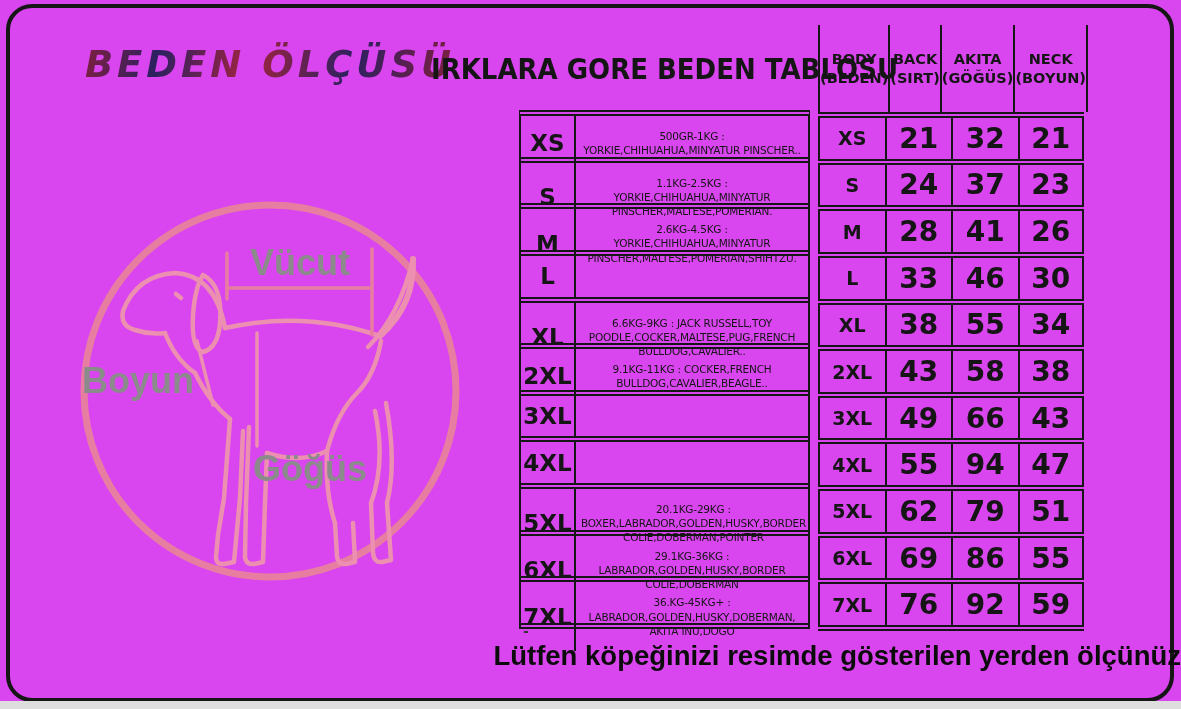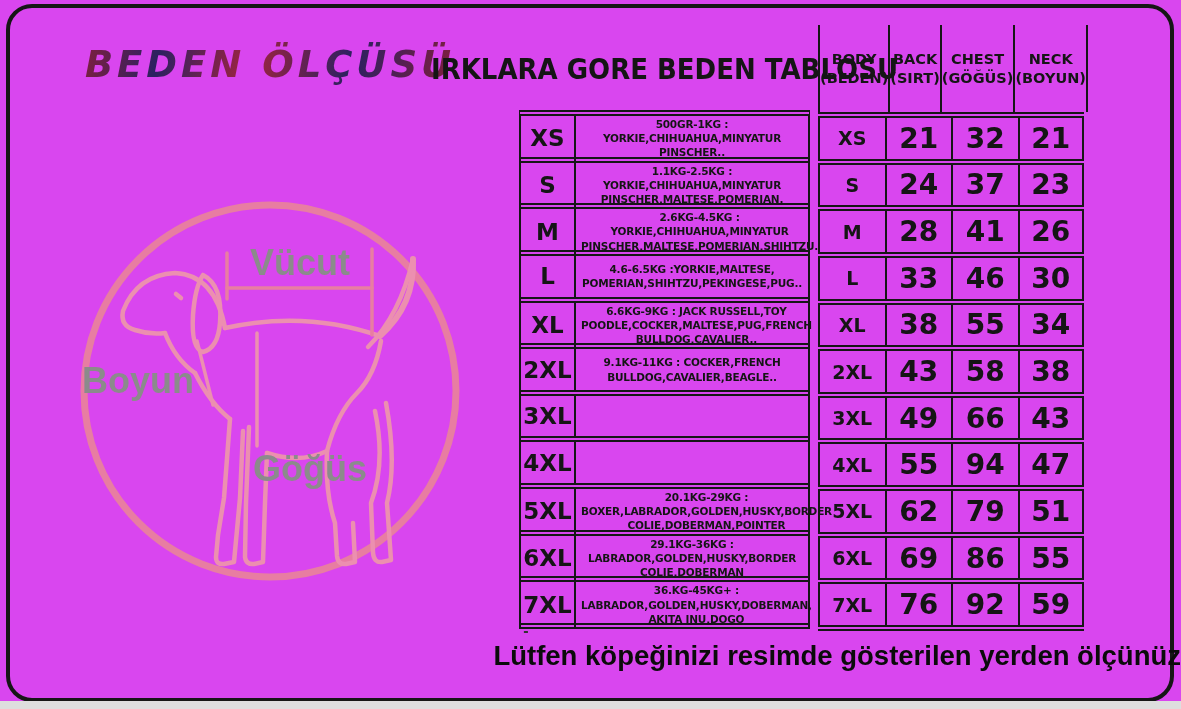--- a/index.html
+++ b/index.html
@@ -37,21 +37,21 @@
     border-left:2px solid #161616; border-right:2px solid #161616;
     border-top:6px double #161616; height:513px; display:flex; flex-direction:column;
   }
   .breed-row { flex:1; display:grid; grid-template-columns:55px 1fr; border-bottom:6px double #161616; min-height:0; }
   .breed-size {
     border-right:2.5px solid #161616; display:flex; align-items:center; justify-content:center;
     font-size:23px; font-weight:800;
   }
   .breed-desc {
     display:flex; align-items:center; justify-content:center; text-align:center;
-    font-size:10.5px; font-weight:700; line-height:1.35; padding:1px 5px; letter-spacing:-0.2px;
+    font-size:10.5px; font-weight:400; line-height:1.35; padding:13px 5px; letter-spacing:-0.2px;
   }
   
   .size-table { position:absolute; left:818px; top:25px; width:266px; }
   .size-head { display:grid; grid-template-columns:repeat(4,1fr); height:87px; }
   .size-head-cell {
     border-left:2.5px solid #161616; display:flex; flex-direction:column;
     align-items:center; justify-content:center; text-align:right;
     font-size:14.5px; font-weight:800; line-height:1.3;
   }
   .size-head-cell:last-child { border-right:2.5px solid #161616; }
@@ -123,21 +123,20 @@
       <div class="breed-row">
         <div class="breed-size">S</div>
         <div class="breed-desc">1.1KG-2.5KG : YORKIE,CHIHUAHUA,MINYATUR PINSCHER,MALTESE,POMERIAN.</div>
       </div>
       <div class="breed-row">
         <div class="breed-size">M</div>
         <div class="breed-desc">2.6KG-4.5KG : YORKIE,CHIHUAHUA,MINYATUR PINSCHER,MALTESE,POMERIAN,SHIHTZU.</div>
       </div>
       <div class="breed-row">
         <div class="breed-size">L</div>
-        <div class="breed-desc">4.6-6.5KG :YORKIE,MALTESE, POMERIAN,SHIHTZU,PEKINGESE,PUG..</div>
       </div>
       <div class="breed-row">
         <div class="breed-size">XL</div>
         <div class="breed-desc">6.6KG-9KG : JACK RUSSELL,TOY POODLE,COCKER,MALTESE,PUG,FRENCH BULLDOG,CAVALIER..</div>
       </div>
       <div class="breed-row">
         <div class="breed-size">2XL</div>
         <div class="breed-desc">9.1KG-11KG : COCKER,FRENCH BULLDOG,CAVALIER,BEAGLE..</div>
       </div>
       <div class="breed-row">
@@ -165,21 +164,21 @@
     <div class="size-head">
       <div class="size-head-cell">
         <div>BODY</div>
         <div>(BEDEN)</div>
       </div>
       <div class="size-head-cell">
         <div>BACK</div>
         <div>(SIRT)</div>
       </div>
       <div class="size-head-cell">
-        <div>CHEST</div>
+        <div>AKITA</div>
         <div>(GÖĞÜS)</div>
       </div>
       <div class="size-head-cell">
         <div>NECK</div>
         <div>(BOYUN)</div>
       </div>
     </div>
     <div class="size-body">
       <div class="size-row">
         <div class="size-cell rowlabel">XS</div>

